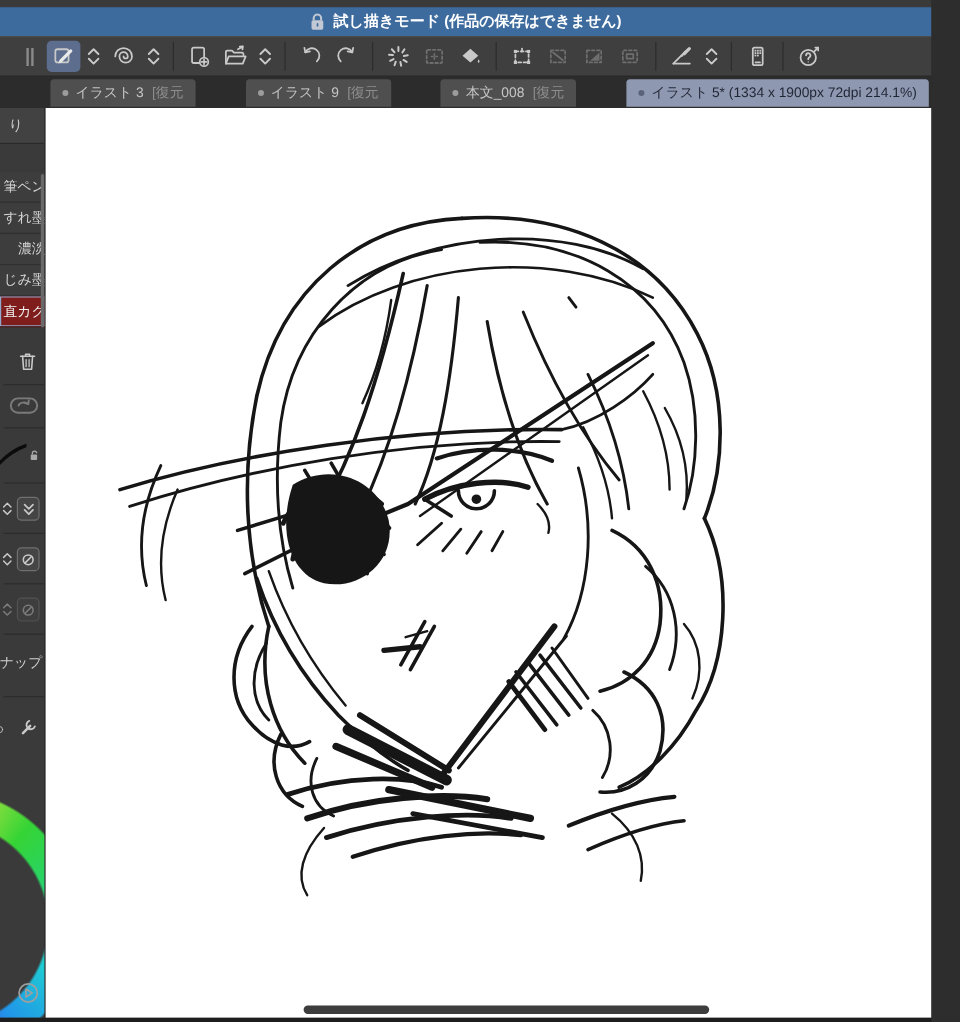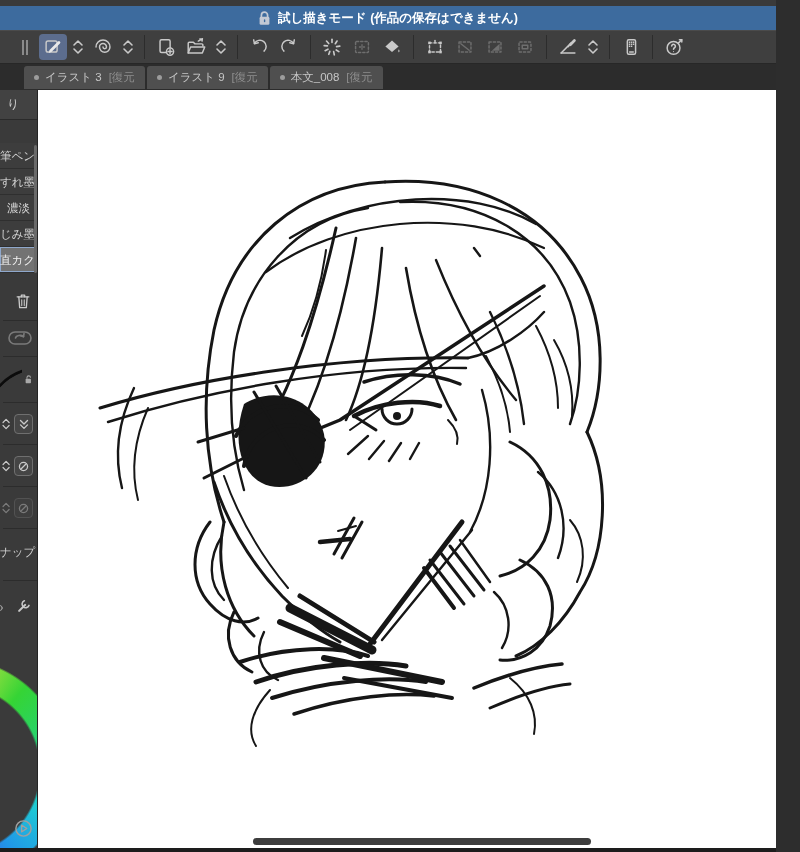--- a/index.html
+++ b/index.html
@@ -21,41 +21,41 @@
             border-radius:4px; flex:0 0 auto; margin:0 1px; }
   .tb-btn.selected { background:#5c6d8e; }
   .tb-btn.narrow { width:18px; }
   .tb-btn svg { display:block; }
   .icon-stroke { stroke:#c9c9c9; fill:none; stroke-width:1.6; stroke-linecap:round; stroke-linejoin:round; }
   .disabled .icon-stroke { stroke:#6e6e6e; }
   .handle { width:10px; height:26px; display:flex; align-items:center; gap:2px; margin-right:6px; }
   .handle i { display:block; width:2px; height:15px; background:#8a8a8a; }
 
   
-  .tabbar { height:26px; background:#2c2c2c; display:flex; align-items:flex-end; padding-left:24px; }
+  .tabbar { height:26px; background:#2c2c2c; display:flex; align-items:flex-end; padding-left:42px;justify-content:space-between; }
   .tab { height:23px; margin:0 2px 1px 0; padding:0 10px; display:flex; align-items:center; gap:6px;
          background:#4f4f4f; border-radius:3px 3px 0 0; font-size:11.5px; color:#c6c6c6; white-space:nowrap; }
   .tab .dot { width:5px; height:5px; border-radius:50%; background:#9c9c9c; flex:0 0 auto; }
   .tab .tsuffix { color:#8d8d8d; margin-left:1px; }
   .tab.active { background:#8f98b1; color:#1f2634; }
   .tab.active .dot { background:#5b637a; }
 
   
   .main { position:relative; display:flex; height:758px; }
 
   
   .sidebar { position:relative; width:38px; height:758px; background:#3a3a3a;
              border-right:1px solid #242424; overflow:hidden; flex:0 0 auto; }
   .side-top-item { height:30px; background:#424242; border-bottom:1px solid #2a2a2a;
                    color:#cfcfcf; font-size:12px; display:flex; align-items:center; padding-left:7px; }
   .brush-list { position:absolute; top:53px; left:0; width:38px; }
   .brush-item { height:26px; background:#3d3d3d; border-bottom:1px solid #2f2f2f;
                 color:#d4d4d4; font-size:11.5px; line-height:26px; text-align:right;
-                padding-right:8px; white-space:nowrap; overflow:hidden; }
-  .brush-item.selected { background:#737373; color:#f2f2f2; box-shadow:inset 0 0 0 1px #8fa8cc; }
+                padding-right:0; white-space:nowrap; overflow:hidden; }
+  .brush-item.selected { background:#7f1d1d; color:#f2f2f2; box-shadow:inset 0 0 0 1px #8fa8cc; }
   .vscroll { position:absolute; top:2px; right:0; width:3px; height:128px; background:#6a6a6a; border-radius:2px; }
   .side-row { position:absolute; left:0; width:38px; display:flex; align-items:center; justify-content:flex-end; padding-right:5px; }
   .side-div { position:absolute; left:3px; width:35px; height:1px; background:#2c2c2c; }
   .prop-btn { width:20px; height:20px; border:1px solid #6f6f6f; border-radius:4px; background:#454545;
               display:flex; align-items:center; justify-content:center; margin-left:2px; }
   .dim { opacity:.45; }
   .snap-label { position:absolute; top:455px; left:0; width:38px; text-align:right; padding-right:8px;
                 color:#cfcfcf; font-size:11.5px; white-space:nowrap; overflow:hidden; }
   .color-wheel { position:absolute; left:-157px; top:568px; width:224px; height:224px; border-radius:50%;
      background:conic-gradient(from 0deg,#e8e84a 0deg,#35d435 40deg,#1fd28c 85deg,#1ec9d4 115deg,
@@ -276,20 +276,24 @@
     <div class="tab">
       <span class="dot"></span>
       <span>イラスト 9</span>
         <span class="tsuffix">[復元</span>
     </div>
     <div class="tab">
       <span class="dot"></span>
       <span>本文_008</span>
         <span class="tsuffix">[復元</span>
     </div>
+    <div class="tab active">
+      <span class="dot"></span>
+      <span>イラスト 5* (1334 x 1900px 72dpi 214.1%)</span>
+    </div>
   </div>
 
   <div class="main">
 
     <div class="sidebar">
       <div class="side-top-item">り</div>
 
       <div class="brush-list">
         <div class="brush-item">筆ペン</div>
         <div class="brush-item">すれ墨</div>

